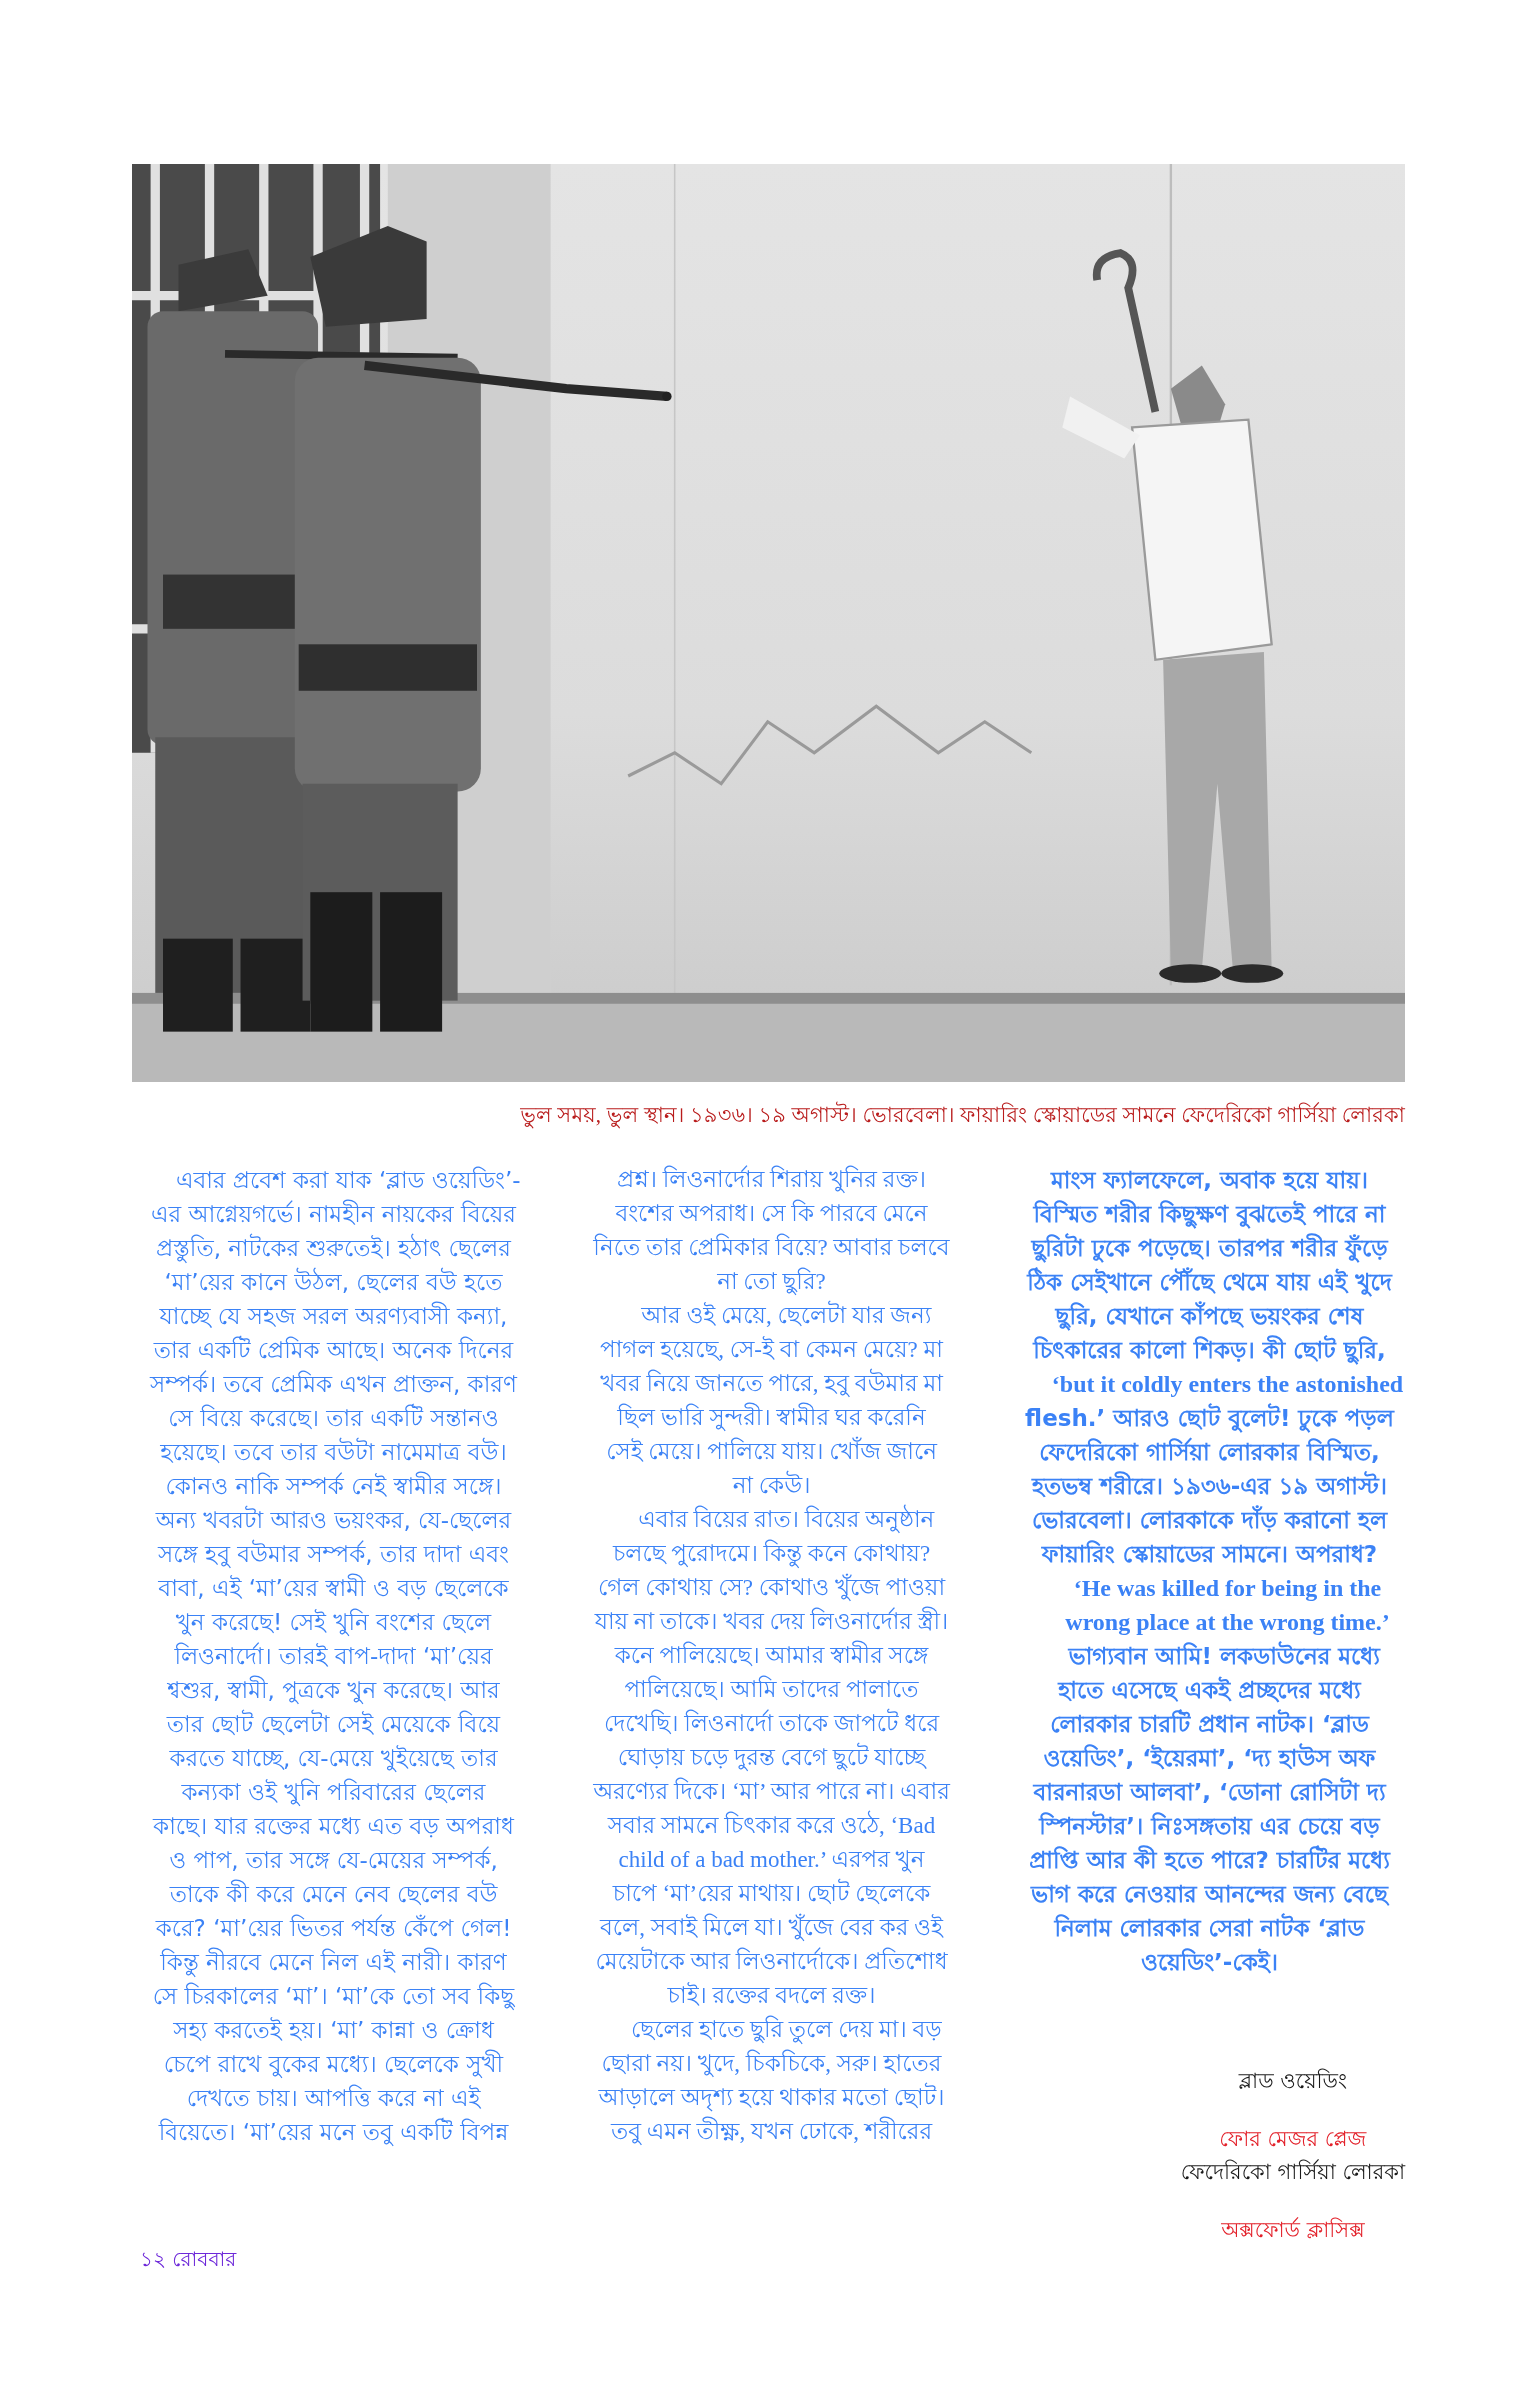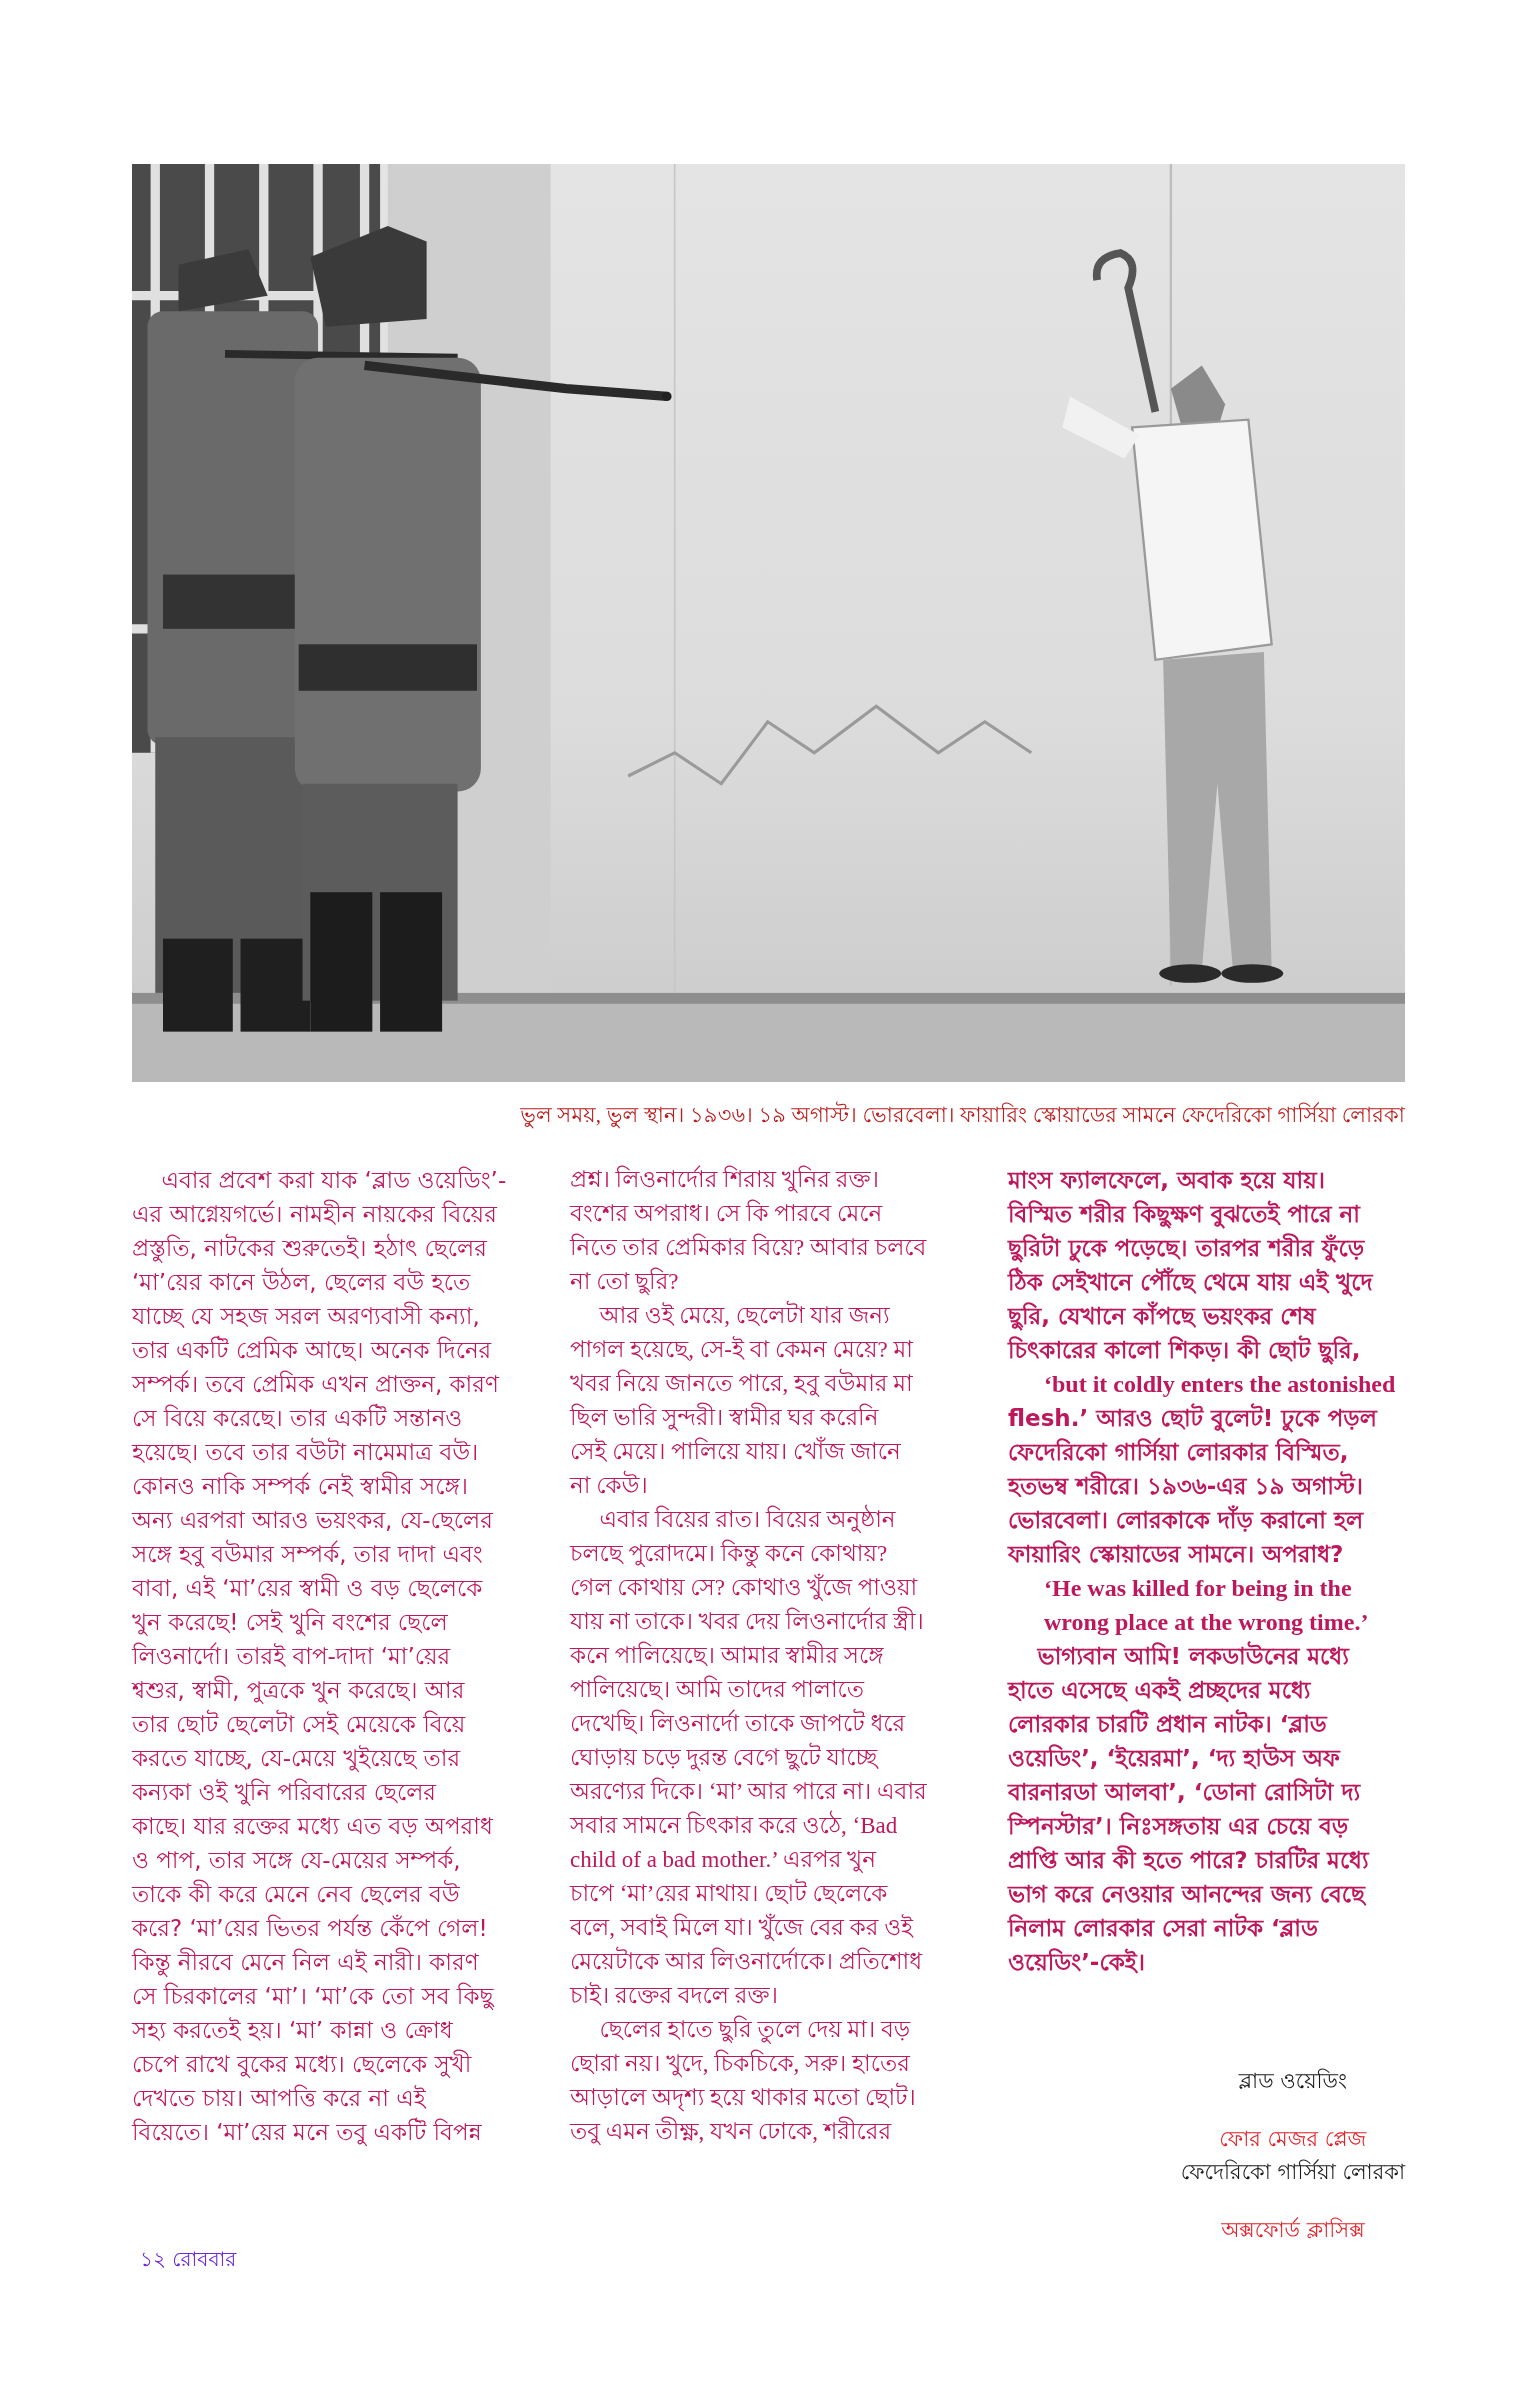--- a/index.html
+++ b/index.html
@@ -9,21 +9,21 @@
   
   .photo { position: absolute; left: 132px; top: 164px; width: 1273px; height: 918px;
            background: linear-gradient(180deg, #d9d9d9 0%, #e6e6e6 40%, #cfcfcf 85%, #bdbdbd 100%);
            overflow: hidden; }
   .photo svg { width: 100%; height: 100%; display: block; }
 
   .caption { position: absolute; right: 133px; top: 1099px; font-size: 21px; color: #b91c1c;
              white-space: nowrap; letter-spacing: 0.2px; font-family: Liberation Serif, serif; }
 
   
-  .col { position: absolute; top: 1163px; font-size: 23px; line-height: 34px; color: #be185d; }
+  .col { position: absolute; top: 1163px; font-size: 23px; line-height: 34px; color: #3b82f6; text-align: center; }
   .col-1 { left: 132px; width: 403px; }
   .col-2 { left: 570px; width: 403px; font-family: Liberation Serif, serif; }
   .col-3 { left: 1008px; width: 403px; font-weight: bold; }
   .line { display: block; white-space: nowrap; height: 34px; }
   .line.indent { padding-left: 29.5px; }
   .en { font-family: "Liberation Serif", "DejaVu Serif", serif; font-size: 24px; margin-left: 36px; }
 
   
   .credits { position: absolute; right: 133px; top: 2065px; text-align: center; font-size: 21px; line-height: 33px; }
   .credits .c-line { display: block; white-space: nowrap; }
@@ -104,21 +104,21 @@
     <span class="line indent">এবার প্রবেশ করা যাক ‘ব্লাড ওয়েডিং’-</span>
     <span class="line">এর আগ্নেয়গর্ভে। নামহীন নায়কের বিয়ের</span>
     <span class="line">প্রস্তুতি, নাটকের শুরুতেই। হঠাৎ ছেলের</span>
     <span class="line">‘মা’য়ের কানে উঠল, ছেলের বউ হতে</span>
     <span class="line">যাচ্ছে যে সহজ সরল অরণ্যবাসী কন্যা,</span>
     <span class="line">তার একটি প্রেমিক আছে। অনেক দিনের</span>
     <span class="line">সম্পর্ক। তবে প্রেমিক এখন প্রাক্তন, কারণ</span>
     <span class="line">সে বিয়ে করেছে। তার একটি সন্তানও</span>
     <span class="line">হয়েছে। তবে তার বউটা নামেমাত্র বউ।</span>
     <span class="line">কোনও নাকি সম্পর্ক নেই স্বামীর সঙ্গে।</span>
-    <span class="line">অন্য এরপরা আরও ভয়ংকর, যে-ছেলের</span>
+    <span class="line">অন্য খবরটা আরও ভয়ংকর, যে-ছেলের</span>
     <span class="line">সঙ্গে হবু বউমার সম্পর্ক, তার দাদা এবং</span>
     <span class="line">বাবা, এই ‘মা’য়ের স্বামী ও বড় ছেলেকে</span>
     <span class="line">খুন করেছে! সেই খুনি বংশের ছেলে</span>
     <span class="line">লিওনার্দো। তারই বাপ-দাদা ‘মা’য়ের</span>
     <span class="line">শ্বশুর, স্বামী, পুত্রকে খুন করেছে। আর</span>
     <span class="line">তার ছোট ছেলেটা সেই মেয়েকে বিয়ে</span>
     <span class="line">করতে যাচ্ছে, যে-মেয়ে খুইয়েছে তার</span>
     <span class="line">কন্যকা ওই খুনি পরিবারের ছেলের</span>
     <span class="line">কাছে। যার রক্তের মধ্যে এত বড় অপরাধ</span>
     <span class="line">ও পাপ, তার সঙ্গে যে-মেয়ের সম্পর্ক,</span>

